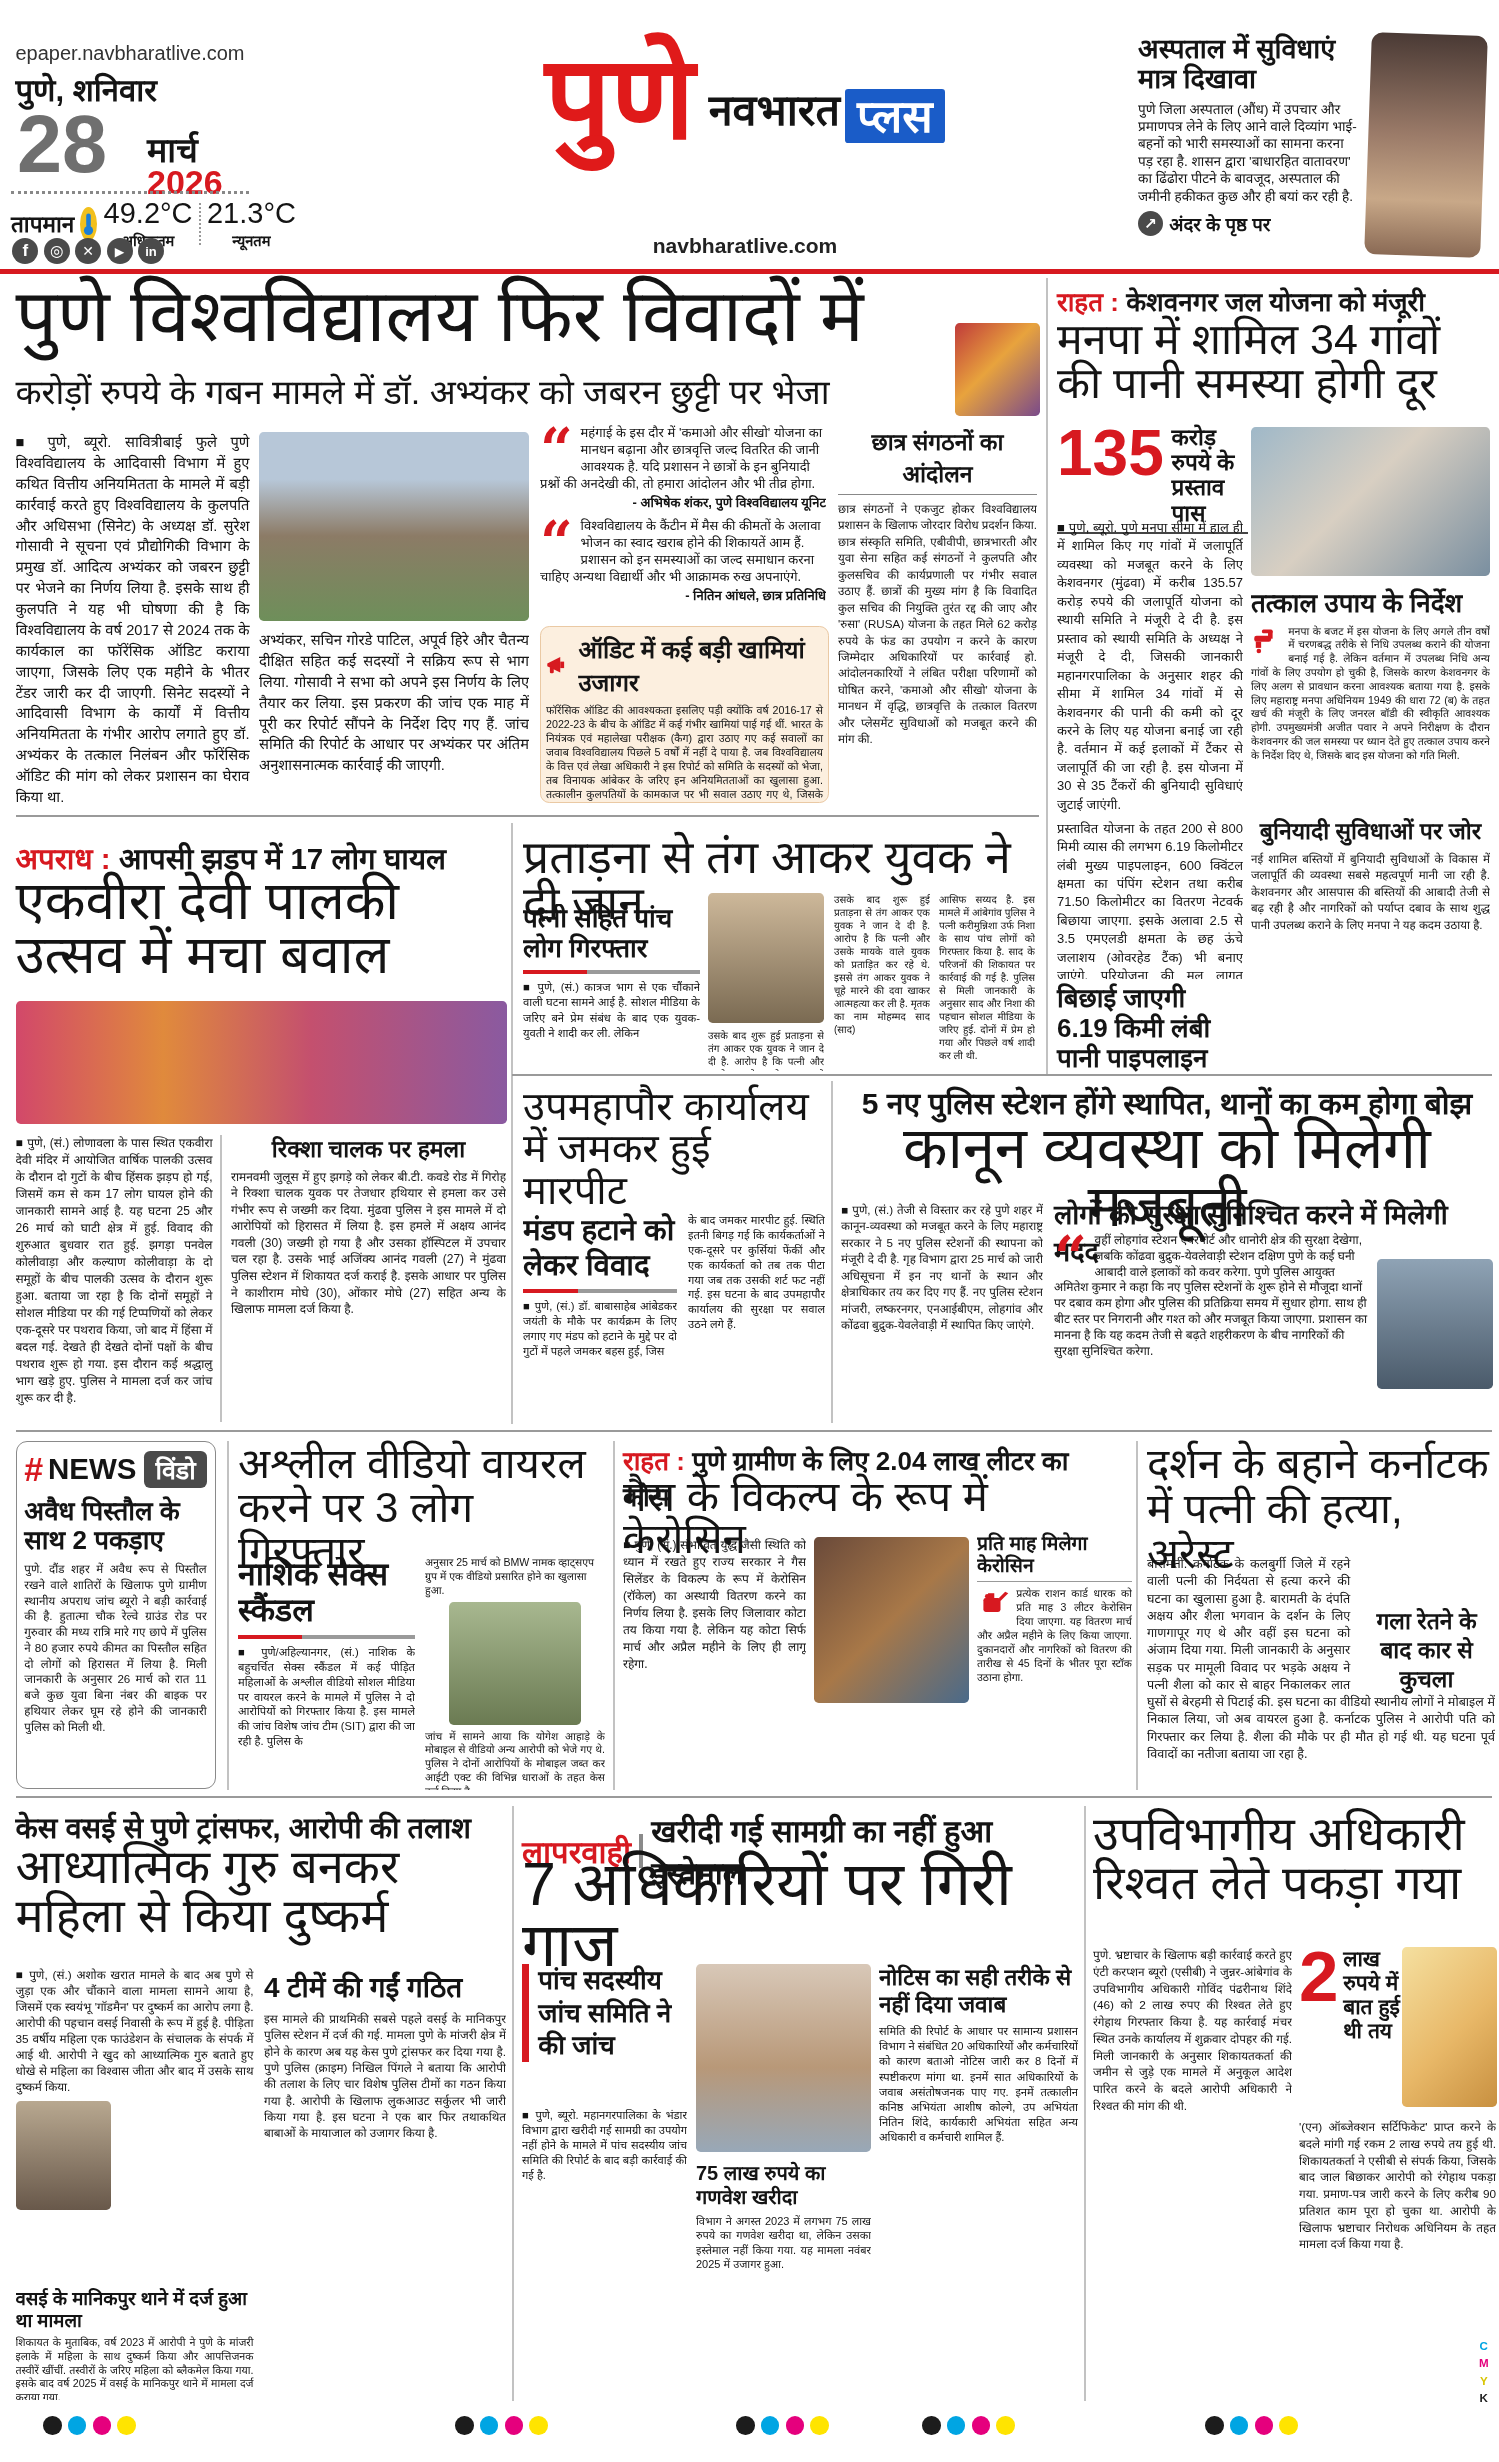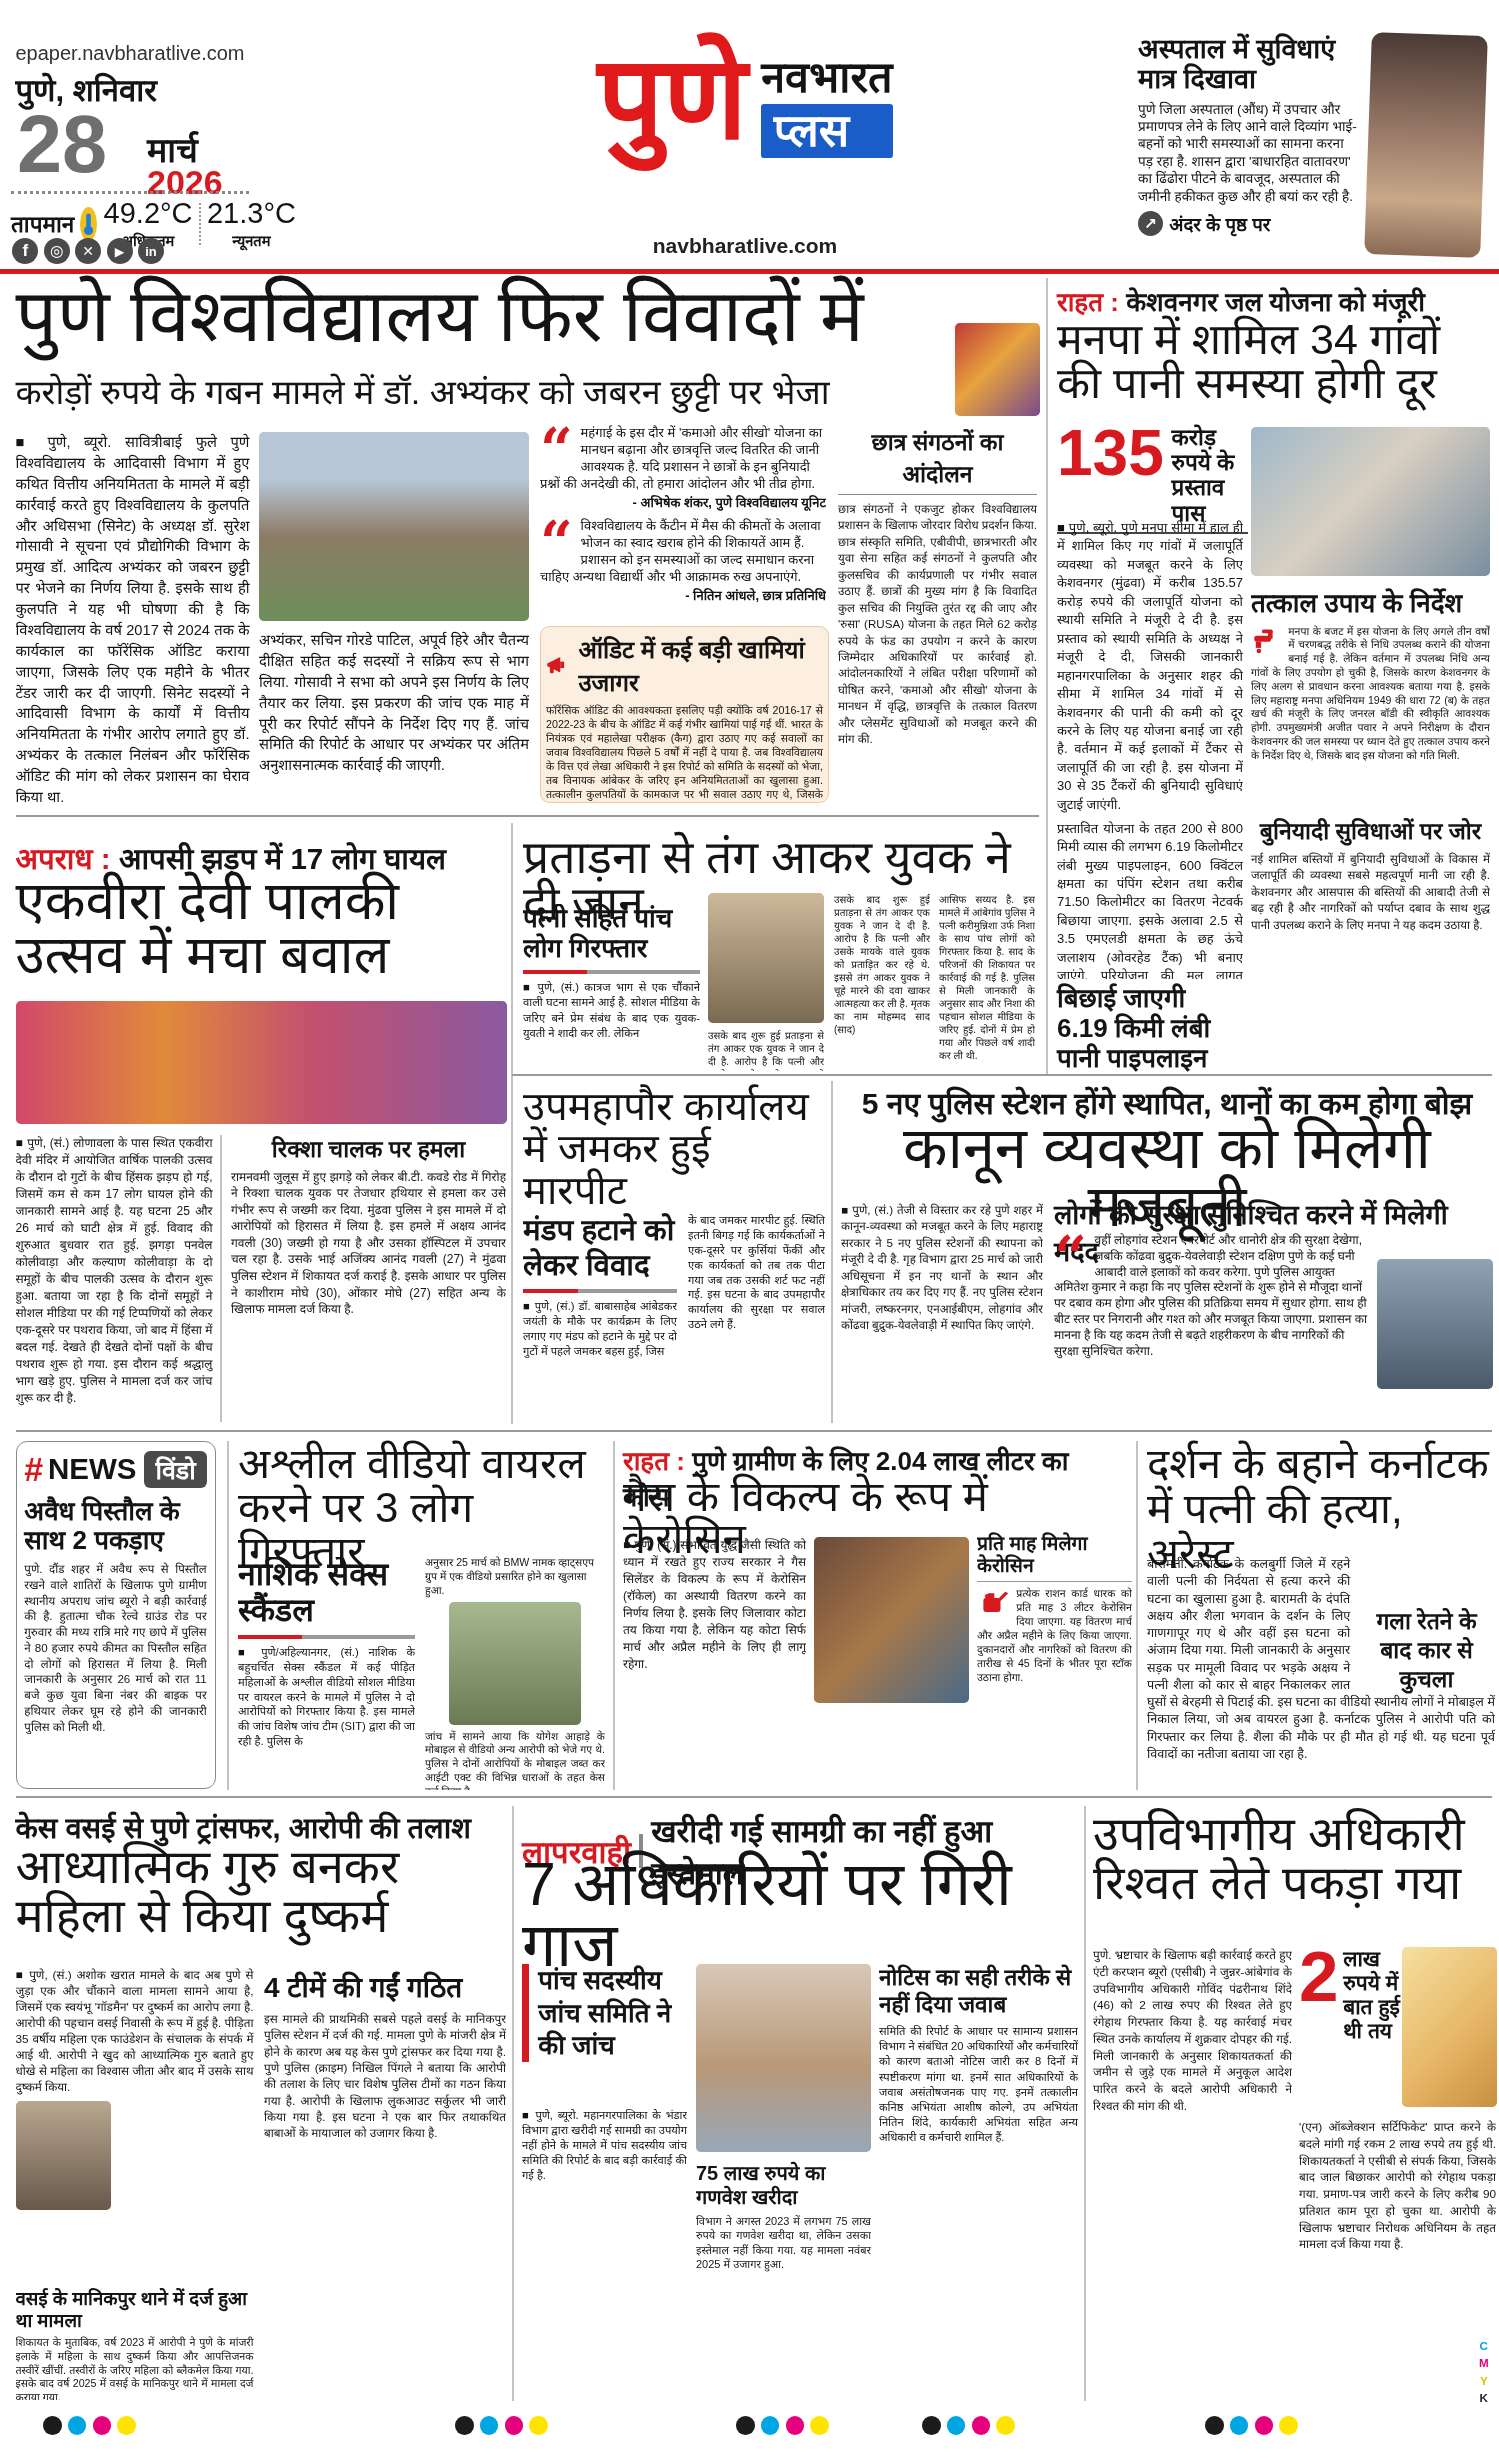--- a/index.html
+++ b/index.html
@@ -58,21 +58,21 @@
   <div class="abs" style="left:12.4px;top:238px;display:flex;gap:5.4px">
     <span class="circ" style="width:26px;height:26px;font-size:17px">f</span>
     <span class="circ" style="width:26px;height:26px;font-size:15.5px">◎</span>
     <span class="circ" style="width:26px;height:26px;font-size:14px">✕</span>
     <span class="circ" style="width:26px;height:26px;font-size:12.4px">▶</span>
     <span class="circ" style="width:26px;height:26px;font-size:13px">in</span>
   </div>
 
   <div class="abs" style="left:481px;top:43px;width:528px;display:flex;justify-content:center;align-items:flex-start;gap:14px">
     <span class="b" style="font-size:116px;line-height:.95;color:#e01a1a">पुणे</span>
-    <span style="display:flex;flex-direction:column;gap:4.7px;margin-top:13px">
+    <span style="display:flex;flex-direction:row;gap:4.7px;margin-top:46px">
       <span class="b" style="font-size:43px;line-height:1">नवभारत</span>
       <span class="b" style="font-size:45px;line-height:1;color:#fff;background:#1a5cc8;padding:4.7px 12.4px;border-radius:3.1px">प्लस</span>
     </span>
   </div>
   <div class="abs b" style="left:481px;top:234px;width:528px;text-align:center;font-size:21px;color:#222">navbharatlive.com</div>
 
   <div class="abs" style="left:1138px;top:34px;width:354px;height:231px;display:flex;gap:7.8px">
     <div style="width:222px">
       <div class="b" style="font-size:27px;line-height:1.12">अस्पताल में सुविधाएं मात्र दिखावा</div>
       <div style="font-size:13.6px;line-height:1.28;margin-top:6.2px">पुणे जिला अस्पताल (औंध) में उपचार और प्रमाणपत्र लेने के लिए आने वाले दिव्यांग भाई-बहनों को भारी समस्याओं का सामना करना पड़ रहा है. शासन द्वारा 'बाधारहित वातावरण' का ढिंढोरा पीटने के बावजूद, अस्पताल की जमीनी हकीकत कुछ और ही बयां कर रही है.</div>

